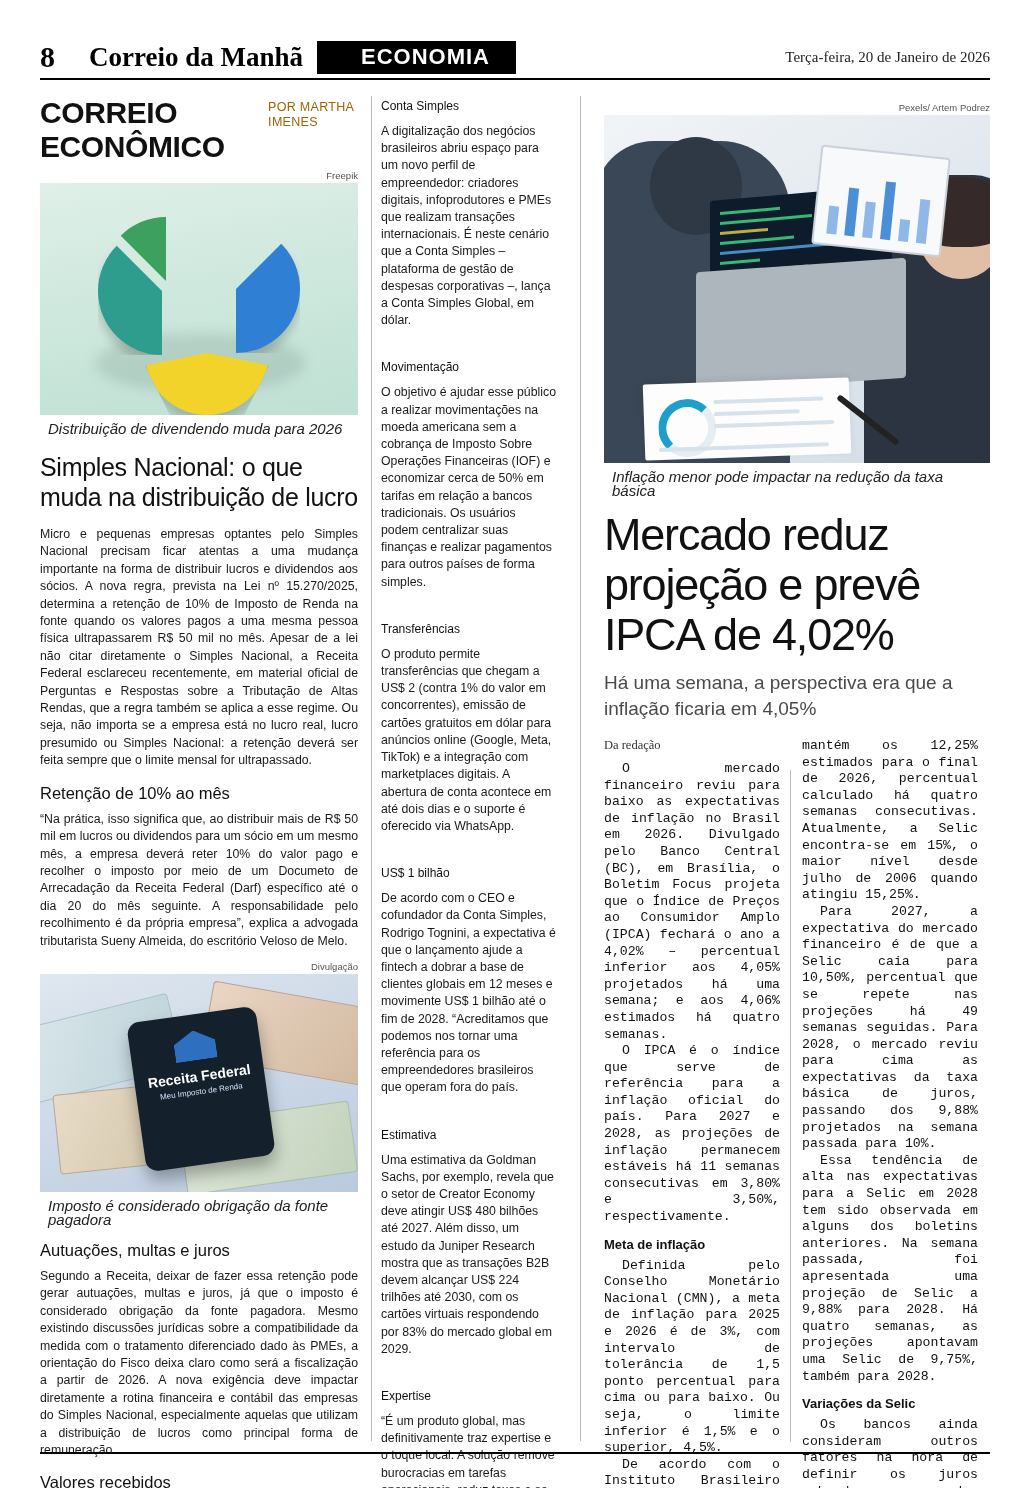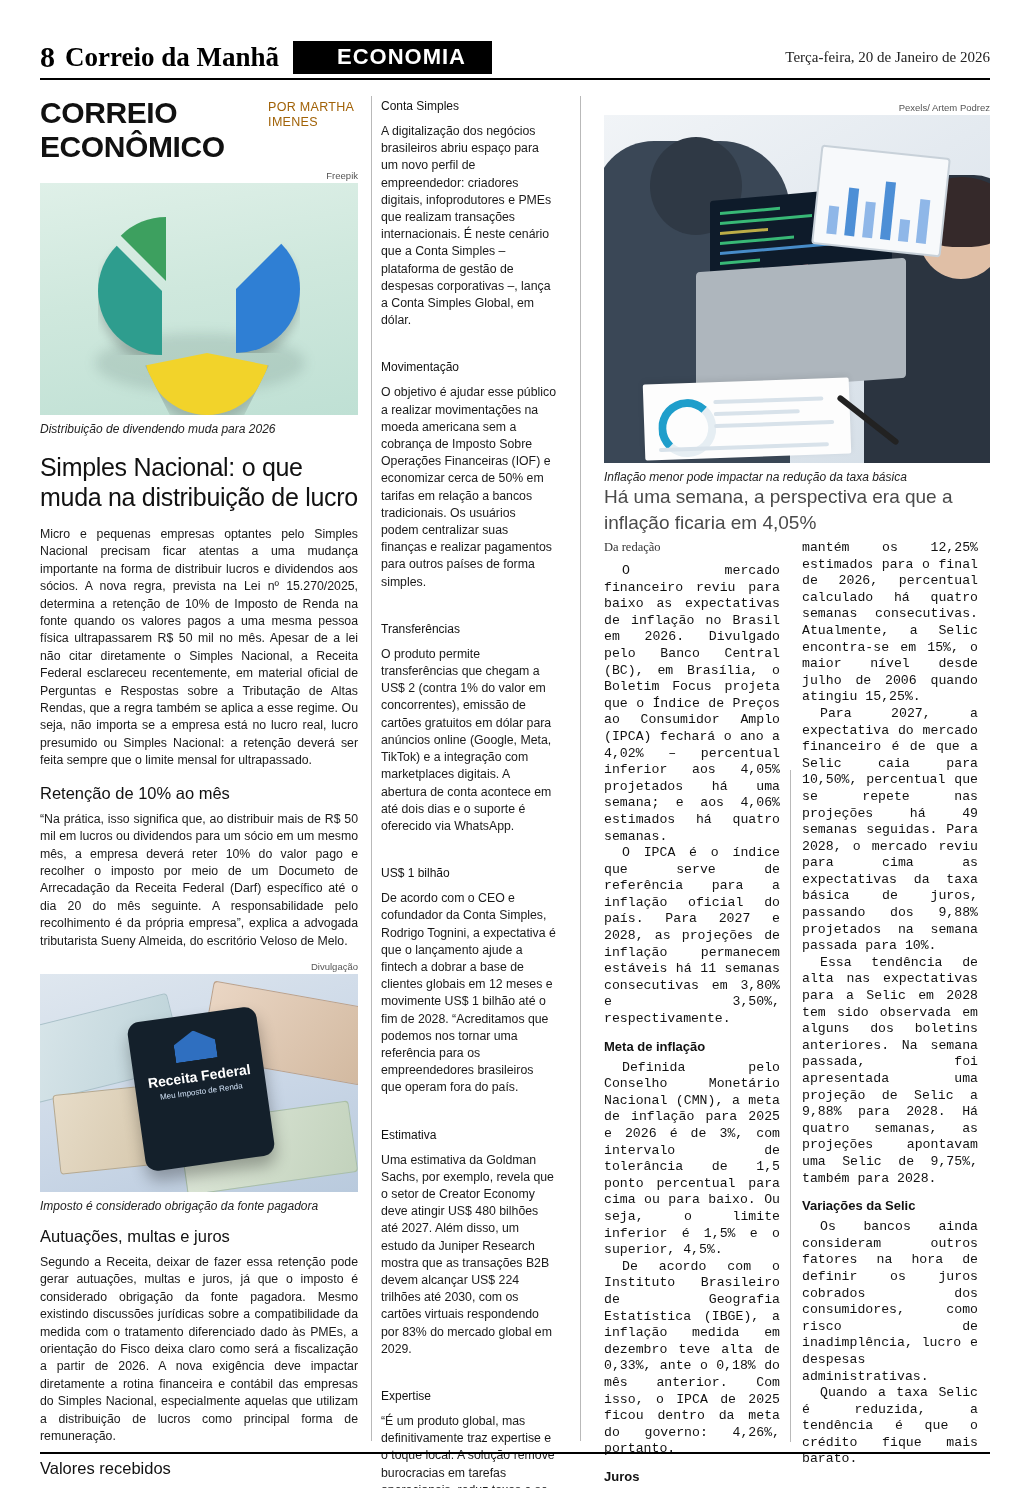--- a/index.html
+++ b/index.html
@@ -42,20 +42,21 @@
     color: #000;
   }
   .paper-name {
     font-family: "Liberation Serif", serif;
     font-weight: bold;
     font-size: 27px;
     letter-spacing: 0px;
     color: #000;
     margin-right: 14px;
     white-space: nowrap;
+    margin-left: 24px;
   }
   .section-tag {
     background: #000;
     color: #fff;
     font-family: "Liberation Sans", sans-serif;
     font-weight: bold;
     font-size: 22px;
     letter-spacing: 1px;
     padding: 5px 26px 6px 44px;
     line-height: 22px;
@@ -136,25 +137,26 @@
     margin-bottom: 2px;
   }
   .photo {
     width: 100%;
     position: relative;
     overflow: hidden;
     background: #ddd;
   }
   .caption {
     font-family: "Liberation Sans", sans-serif;
-    font-size: 12px;
+    font-size: 15px;
     font-style: italic;
     color: #222;
     margin-top: 7px;
     line-height: 14px;
+    margin-left: 8px;
   }
   .headline-1 {
     font-family: "Liberation Sans", sans-serif;
     font-size: 25px;
     line-height: 30px;
     letter-spacing: -0.3px;
     color: #111;
     margin-top: 16px;
     margin-bottom: 14px;
   }
@@ -205,21 +207,21 @@
     line-height: 50px;
     letter-spacing: -1.2px;
     color: #111;
     margin: 12px 0 10px 0;
   }
   .standfirst {
     font-family: "Liberation Sans", sans-serif;
     font-size: 19px;
     line-height: 26px;
     color: #4a4a4a;
-    margin-bottom: 4px;
+    margin-bottom: 16px;
   }
   .dateline {
     font-family: "Liberation Serif", serif;
     font-size: 12.5px;
     color: #333;
     margin-bottom: 8px;
   }
   .serif-body {
     font-family: Liberation Mono, monospace;
     font-size: 13.2px;
@@ -583,20 +585,21 @@
         <div class="mp-line" style="left:70px; top:18px; width:110px;"></div>
         <div class="mp-line" style="left:70px; top:30px; width:86px;"></div>
         <div class="mp-line" style="left:70px; top:42px; width:120px;"></div>
         <div class="mp-line" style="left:14px; top:64px; width:170px;"></div>
       </div>
       <div class="mp-pen"></div>
     </div>
 
     <div class="caption">Inflação menor pode impactar na redução da taxa básica</div>
 
+    <div class="headline-main">Mercado reduz projeção e prevê IPCA de 4,02%</div>
     <div class="standfirst">Há uma semana, a perspectiva era que a inflação ficaria em 4,05%</div>
 
     <div class="two-col-serif">
       <div>
         <div class="dateline">Da redação</div>
         <div class="serif-body">
           <p>O mercado financeiro reviu para baixo as expectativas de inflação no Brasil em 2026. Divulgado pelo Banco Central (BC), em Brasília, o Boletim Focus projeta que o Índice de Preços ao Consumidor Amplo (IPCA) fechará o ano a 4,02% – percentual inferior aos 4,05% projetados há uma semana; e aos 4,06% estimados há quatro semanas.</p>
           <p>O IPCA é o índice que serve de referência para a inflação oficial do país. Para 2027 e 2028, as projeções de inflação permanecem estáveis há 11 semanas consecutivas em 3,80% e 3,50%, respectivamente.</p>
         </div>
         <div class="serif-h">Meta de inflação</div>

